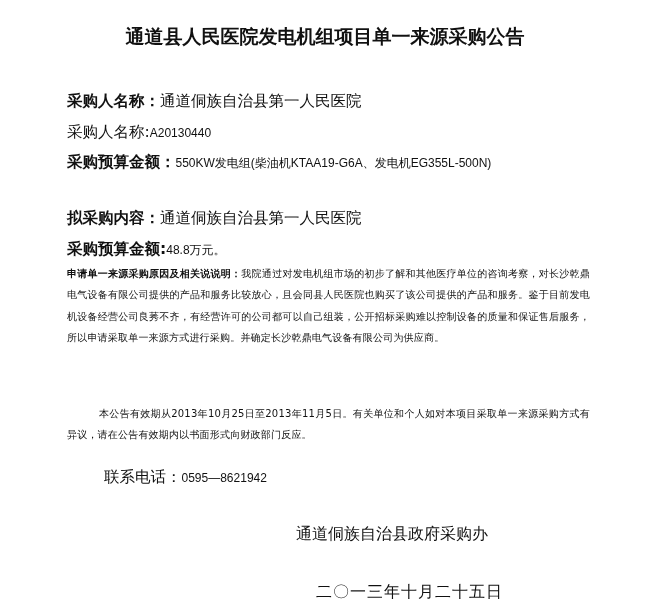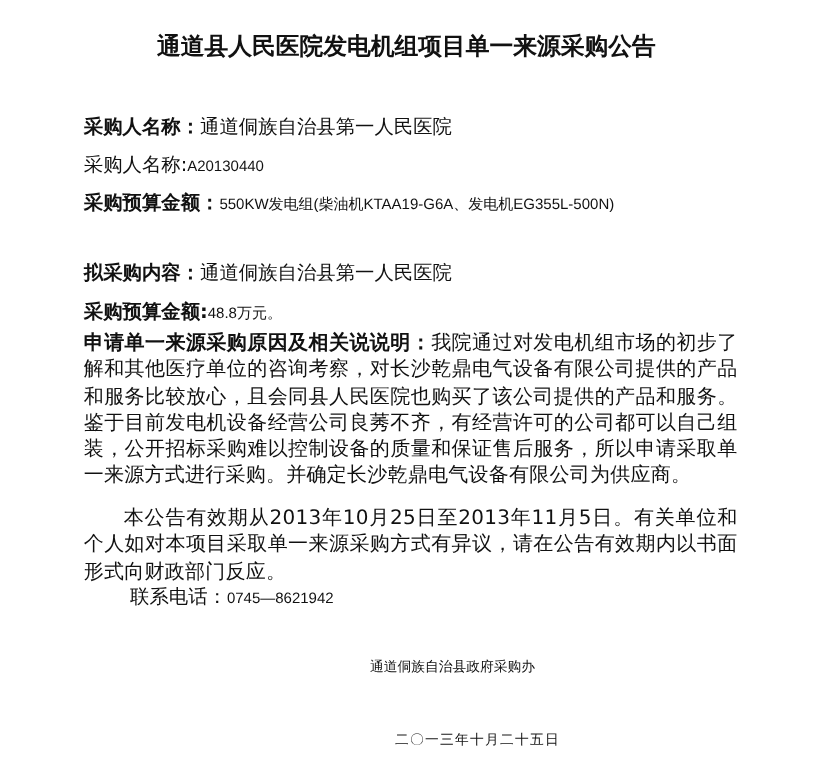--- a/index.html
+++ b/index.html
@@ -40,39 +40,39 @@
     .row-name   { top: 86px; }
     .row-code   { top: 117px; }
     .row-content{ top: 147px; white-space: normal; line-height: 31px; width: 530px; }
     .row-supplier { top: 203px; }
     .row-budget { top: 234px; }
 
     .para {
       position: absolute;
       left: 67px;
       width: 523px;
-      font-size: 16px;
+      font-size: 10px;
       line-height: 21.3px;
       text-align: justify;
       letter-spacing: 0.2px;
     }
     .para .label-bold { font-weight: bold; }
     .reason { top: 263px; }
     .validity { top: 403px; text-indent: 32px; }
     .contact {
       position: absolute;
       top: 467px;
       left: 104px;
       font-size: 15.5px;
       line-height: 21px;
     }
     .signature {
       position: absolute;
       left: 296px;
-      font-size: 11px;
+      font-size: 16px;
       line-height: 21px;
     }
     .sig-org { top: 523px; }
     .sig-date { top: 549px; left: 316px; letter-spacing: 1px; margin-top: 32px; }
   </style>
 </head>
 <body>
 
 <div>
 
@@ -98,19 +98,19 @@
     <span class="label-bold">采购预算金额:</span><span class="value mono">48.8万元。</span>
   </div>
 
   <div class="para reason">
     <span class="label-bold">申请单一来源采购原因及相关说说明：</span><span>我院通过对发电机组市场的初步了解和其他医疗单位的咨询考察，对长沙乾鼎电气设备有限公司提供的产品和服务比较放心，且会同县人民医院也购买了该公司提供的产品和服务。鉴于目前发电机设备经营公司良莠不齐，有经营许可的公司都可以自己组装，公开招标采购难以控制设备的质量和保证售后服务，所以申请采取单一来源方式进行采购。并确定长沙乾鼎电气设备有限公司为供应商。</span>
   </div>
 
   <div class="para validity">本公告有效期从2013年10月25日至2013年11月5日。有关单位和个人如对本项目采取单一来源采购方式有异议，请在公告有效期内以书面形式向财政部门反应。</div>
 
   <div class="contact">
-    <span>联系电话：</span><span class="mono">0745—8621942</span>
+    <span>联系电话：</span><span class="mono">0595—8621942</span>
   </div>
 
   <div class="signature sig-org">通道侗族自治县政府采购办</div>
   <div class="signature sig-date">二〇一三年十月二十五日</div>
 
 </div>
 
 </body></html>

